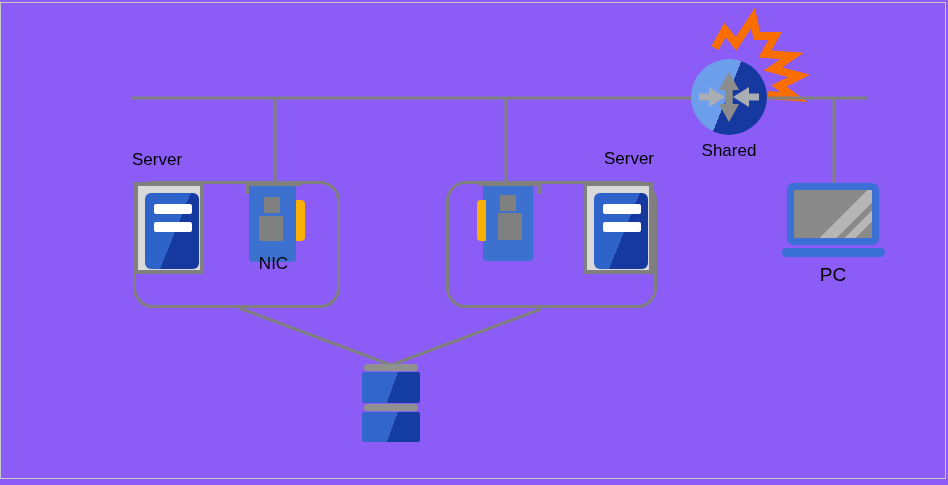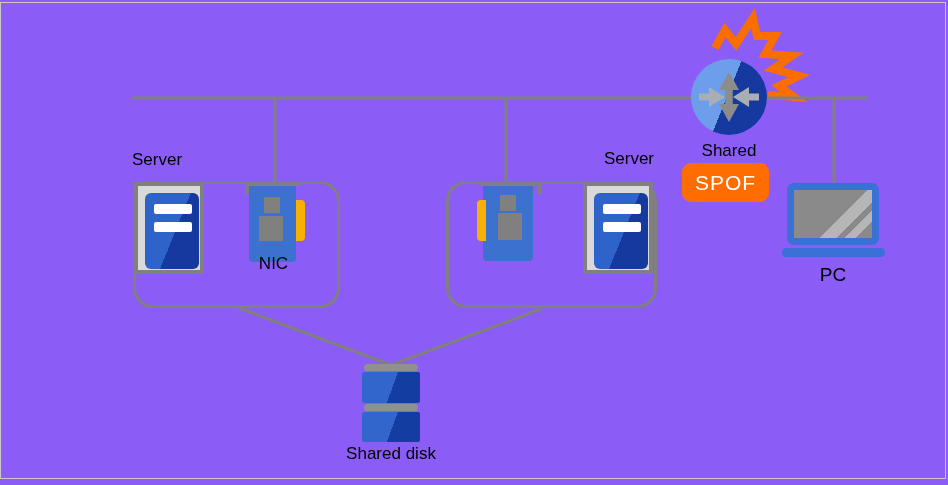--- a/index.html
+++ b/index.html
@@ -104,26 +104,24 @@
       <polygon points="38,13 28,31 48,31" fill="#8c8c8c"></polygon>
       <line x1="38" y1="26" x2="38" y2="46" stroke="#8c8c8c" stroke-width="7"></line>
       <polygon points="38,63 28,45 48,45" fill="#8c8c8c"></polygon>
       <line x1="8" y1="38" x2="22" y2="38" stroke="#a9aeb4" stroke-width="7"></line>
       <polygon points="34,38 18,28 18,48" fill="#a9aeb4"></polygon>
       <line x1="68" y1="38" x2="54" y2="38" stroke="#a9aeb4" stroke-width="7"></line>
       <polygon points="42,38 58,28 58,48" fill="#a9aeb4"></polygon>
     </svg>
   </div>
   <div class="diagram-label" style="left:691px;top:141px;width:76px;text-align:center;">Shared</div>
-  <div class="spof-badge">SPOF</div>
 
   <div class="laptop-screen">
     <div class="laptop-glass"></div>
   </div>
   <div class="laptop-base"></div>
   <div class="diagram-label" style="left:787px;top:265px;width:92px;text-align:center;font-size:19px;">PC</div>
 
   <div class="disk-bar" style="top:364px;"></div>
   <div class="disk-body" style="top:372px;"></div>
   <div class="disk-bar" style="top:404px;"></div>
   <div class="disk-body" style="top:412px;height:30px;"></div>
-  <div class="diagram-label" style="left:321px;top:444px;width:140px;text-align:center;">Shared disk</div>
 </div>
 
 </body></html>

